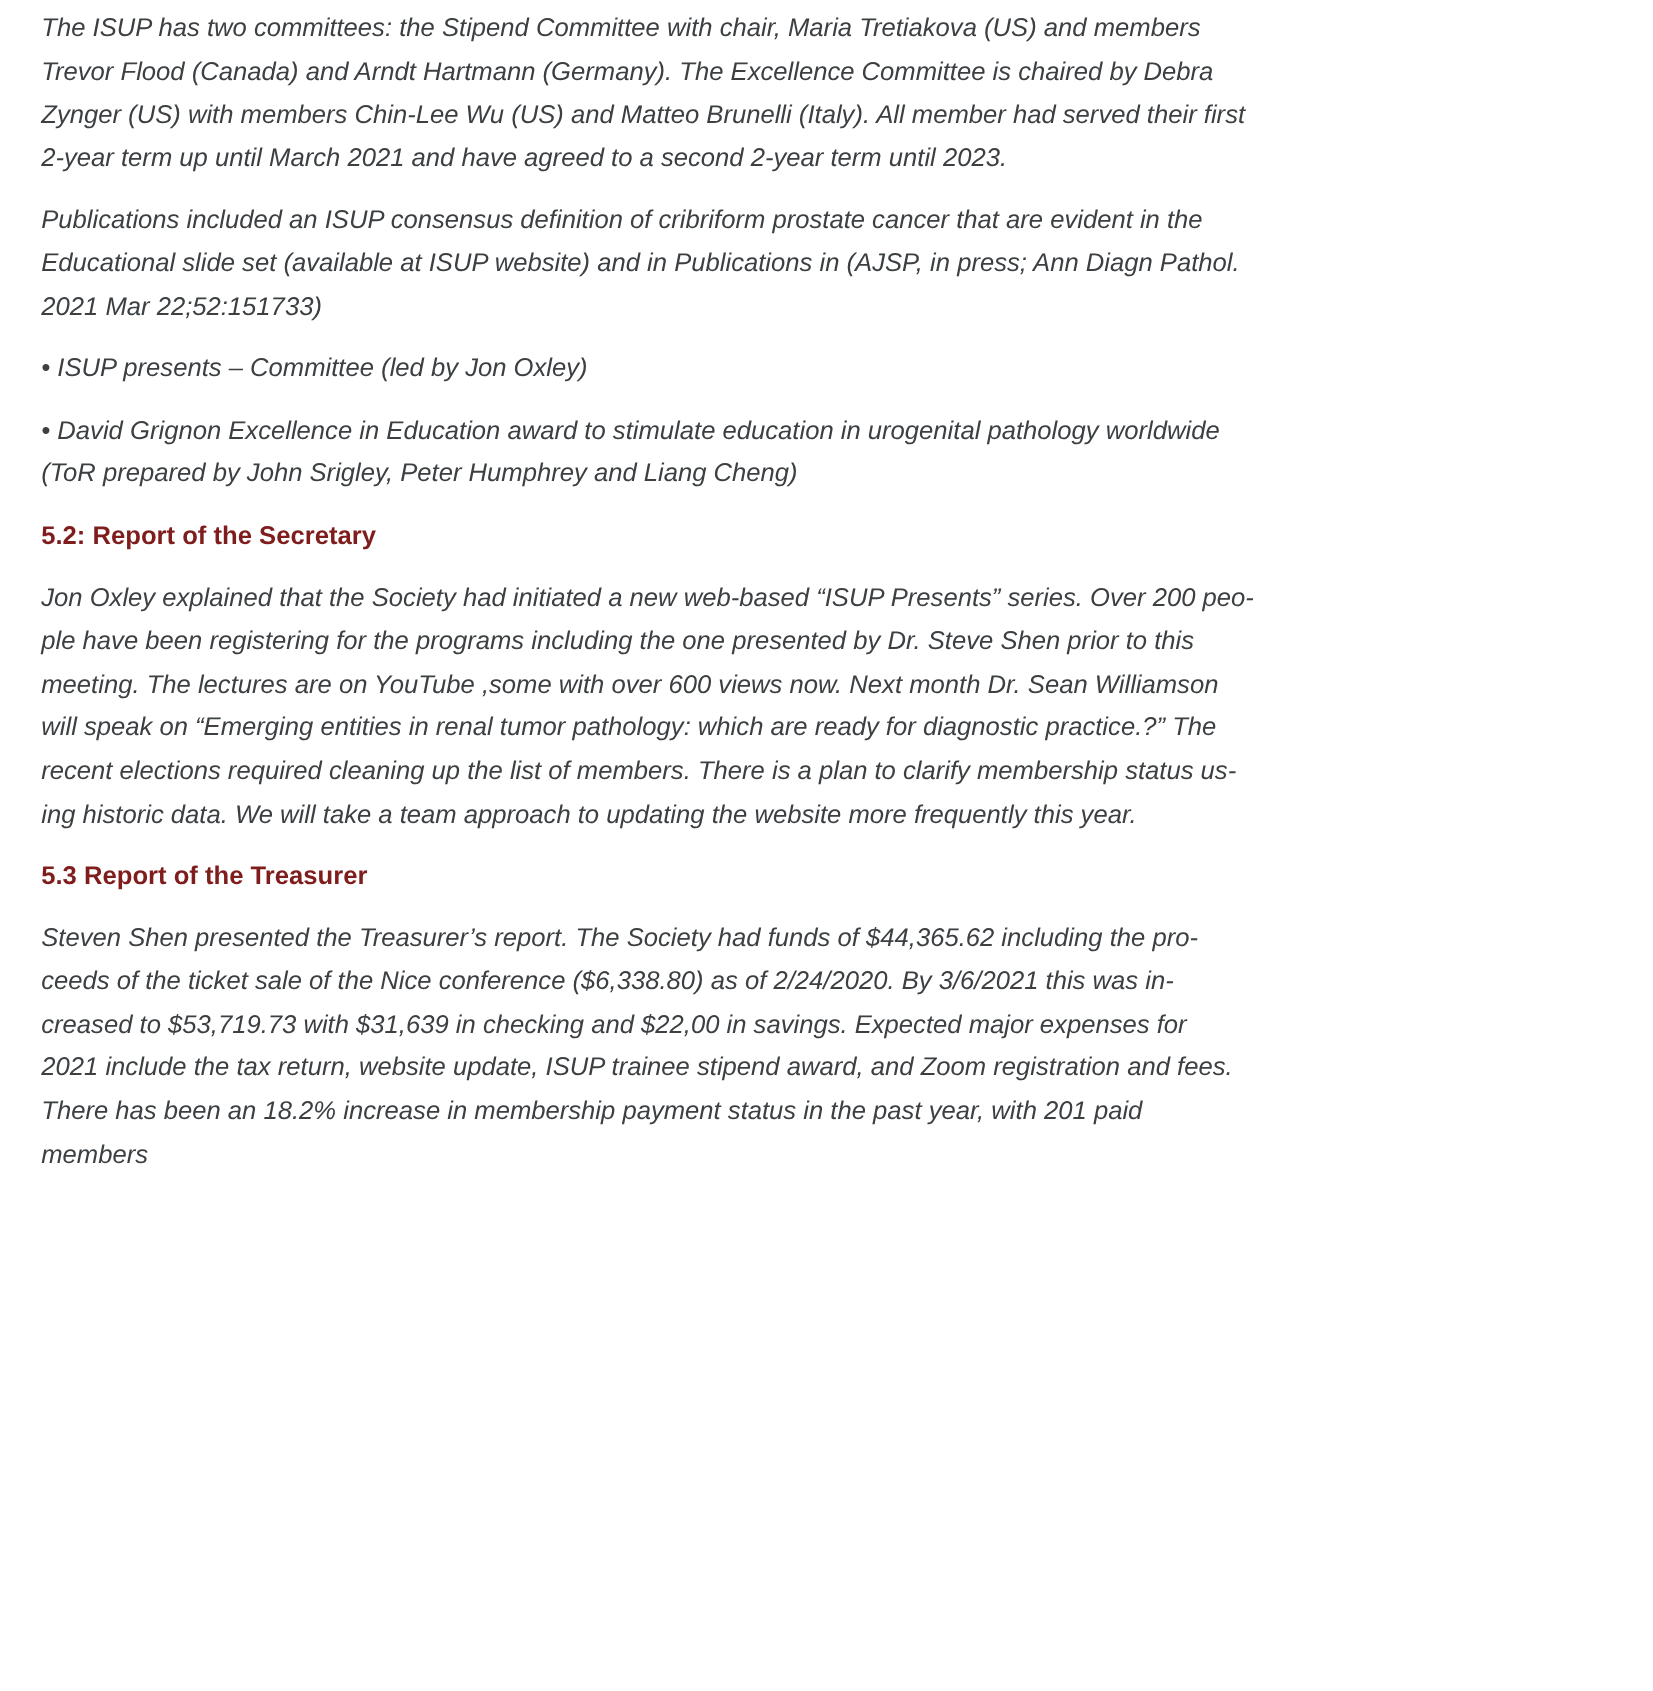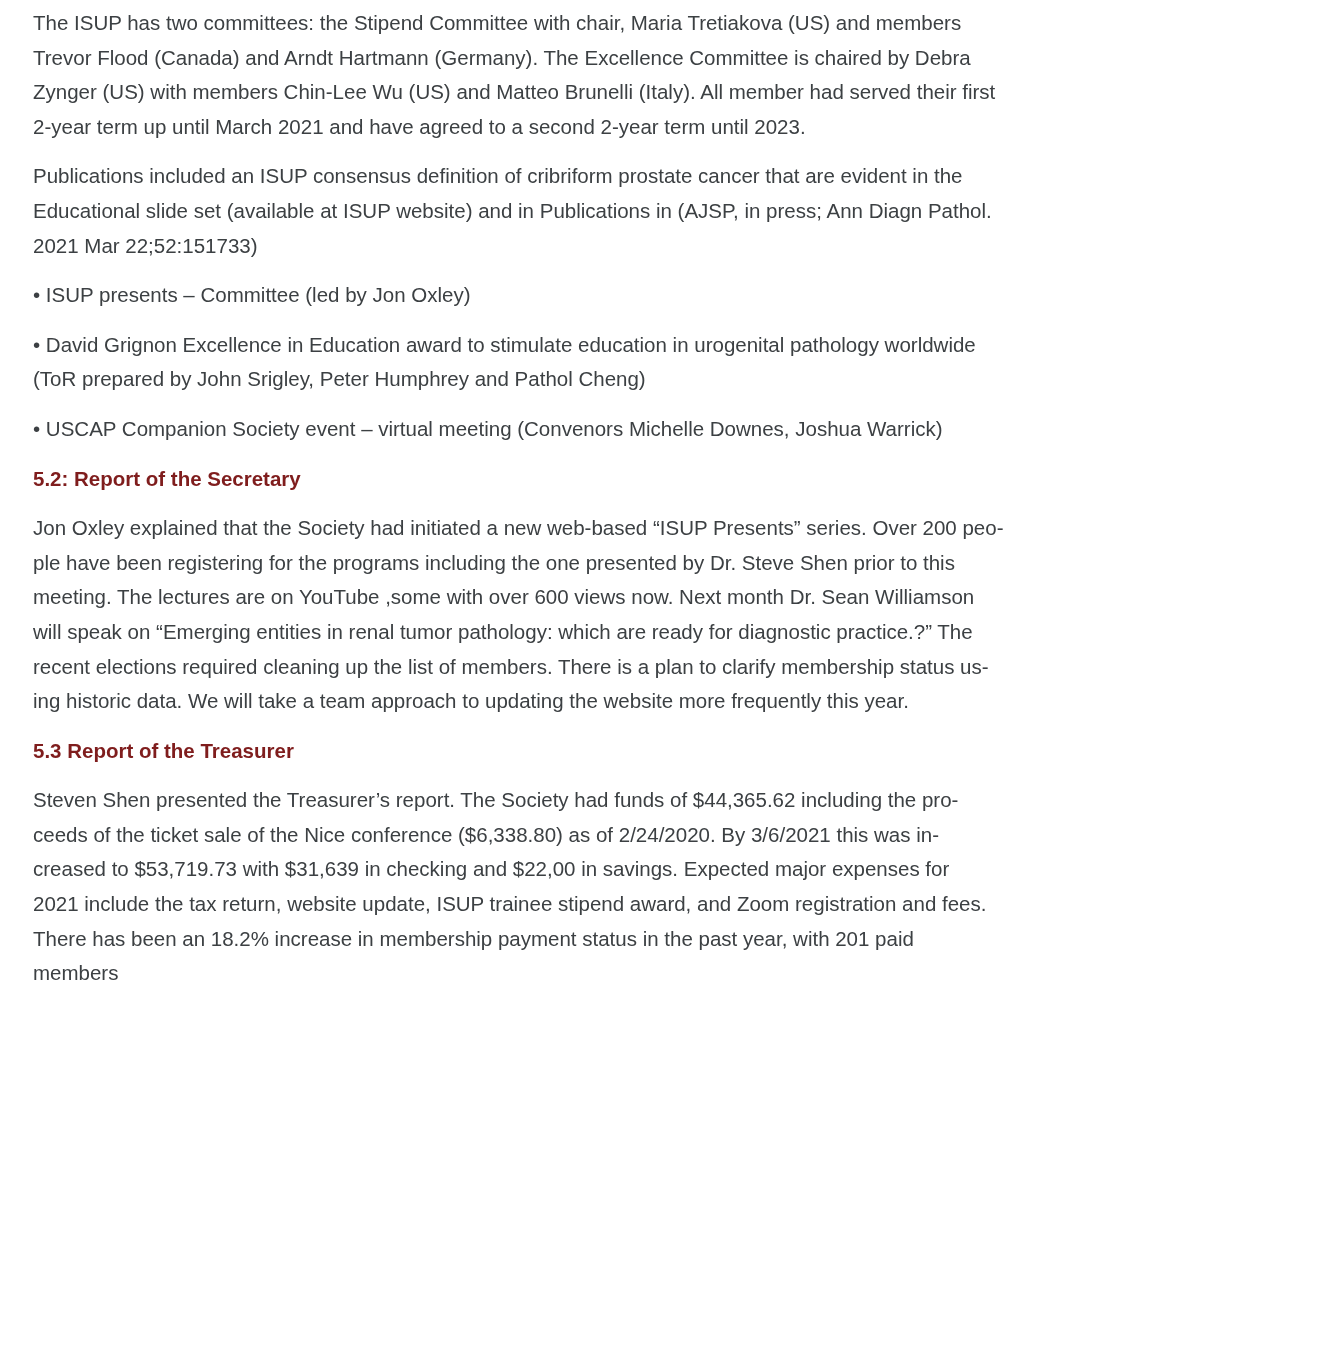--- a/index.html
+++ b/index.html
@@ -16,20 +16,21 @@
   }
   .doc {
     padding: 6px 30px 10px 33px;
     font-size: 20.5px;
     line-height: 34.6px;
   }
   .para {
     margin: 0 0 15px 0;
     white-space: pre-line;
     font-weight: 400;
+    font-style: italic;
   }
   .heading {
     margin: 0 0 15px 0;
     white-space: pre-line;
     font-size: 20.5px;
     line-height: 34.6px;
     font-weight: 700;
     color: #7f1d1d;
   }
   
@@ -60,23 +61,22 @@
 Educational slide set (available at ISUP website) and in Publications in (AJSP, in press; Ann Diagn Pathol.
 2021 Mar 22;52:151733)</p>
 
 
 
 
 
   <p class="para">• ISUP presents – Committee (led by Jon Oxley)</p>
 
   <p class="para">• David Grignon Excellence in Education award to stimulate education in urogenital pathology worldwide
-(ToR prepared by John Srigley, Peter Humphrey and Pathol Cheng)</p>
+(ToR prepared by John Srigley, Peter Humphrey and Liang Cheng)</p>
 
-  <p class="para">• USCAP Companion Society event – virtual meeting (Convenors Michelle Downes, Joshua Warrick)</p>
 
   <h2 class="heading">5.2: Report of the Secretary</h2>
 
   <p class="para">Jon Oxley explained that the Society had initiated a new web-based “ISUP Presents” series. Over 200 peo-
 ple have been registering for the programs including the one presented by Dr. Steve Shen prior to this
 meeting. The lectures are on YouTube ,some with over 600 views now. Next month Dr. Sean Williamson
 will speak on “Emerging entities in renal tumor pathology: which are ready for diagnostic practice.?” The
 recent elections required cleaning up the list of members. There is a plan to clarify membership status us-
 ing historic data. We will take a team approach to updating the website more frequently this year.</p>
 

